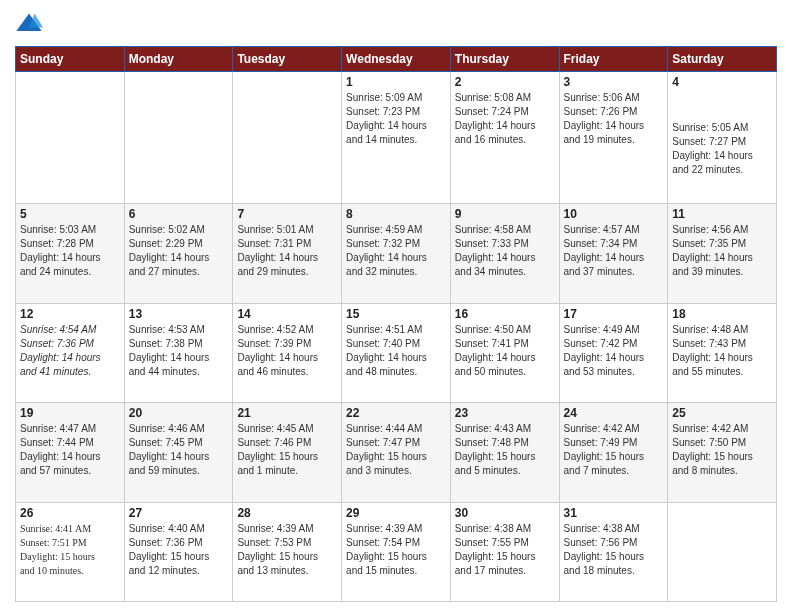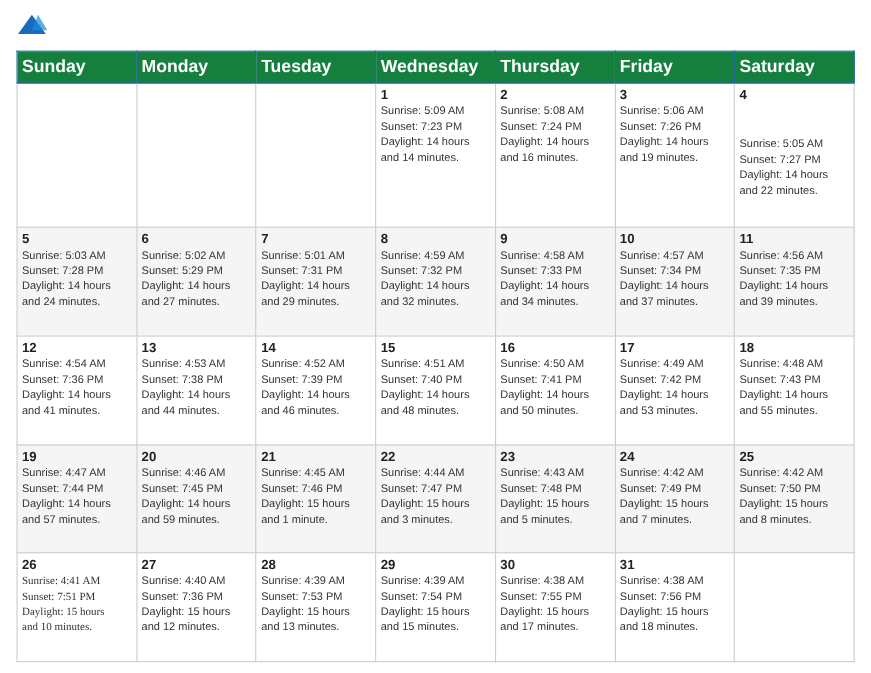--- a/index.html
+++ b/index.html
@@ -51,23 +51,23 @@
       font-size: 14px;
       color: #444;
     }
     .calendar {
       flex: 1;
       border-collapse: collapse;
       width: 100%;
       table-layout: fixed;
     }
     .calendar th {
-      background: #15803d;
+      background: #7f1d1d;
       color: #fff;
-      font-size: 16px;
+      font-size: 12px;
       font-weight: bold;
       padding: 5px 4px;
       text-align: left;
       border: 1px solid #2060b0;
     }
     .calendar td {
       border: 1px solid #ccc;
       vertical-align: top;
       padding: 3px 4px;
       font-size: 9.5px;
@@ -164,21 +164,21 @@
           <td>
             <div class="day-number">5</div>
             <div class="day-info" style="white-space: pre-line;">Sunrise: 5:03 AM
 Sunset: 7:28 PM
 Daylight: 14 hours
 and 24 minutes.</div>
           </td>
           <td>
             <div class="day-number">6</div>
             <div class="day-info" style="white-space: pre-line;">Sunrise: 5:02 AM
-Sunset: 5:29 PM
+Sunset: 2:29 PM
 Daylight: 14 hours
 and 27 minutes.</div>
           </td>
           <td>
             <div class="day-number">7</div>
             <div class="day-info" style="white-space: pre-line;">Sunrise: 5:01 AM
 Sunset: 7:31 PM
 Daylight: 14 hours
 and 29 minutes.</div>
           </td>
@@ -207,21 +207,21 @@
             <div class="day-number">11</div>
             <div class="day-info" style="white-space: pre-line;">Sunrise: 4:56 AM
 Sunset: 7:35 PM
 Daylight: 14 hours
 and 39 minutes.</div>
           </td>
         </tr>
         <tr>
           <td>
             <div class="day-number">12</div>
-            <div class="day-info" style="white-space: pre-line;">Sunrise: 4:54 AM
+            <div class="day-info" style="white-space: pre-line; font-style: italic;">Sunrise: 4:54 AM
 Sunset: 7:36 PM
 Daylight: 14 hours
 and 41 minutes.</div>
           </td>
           <td>
             <div class="day-number">13</div>
             <div class="day-info" style="white-space: pre-line;">Sunrise: 4:53 AM
 Sunset: 7:38 PM
 Daylight: 14 hours
 and 44 minutes.</div>

